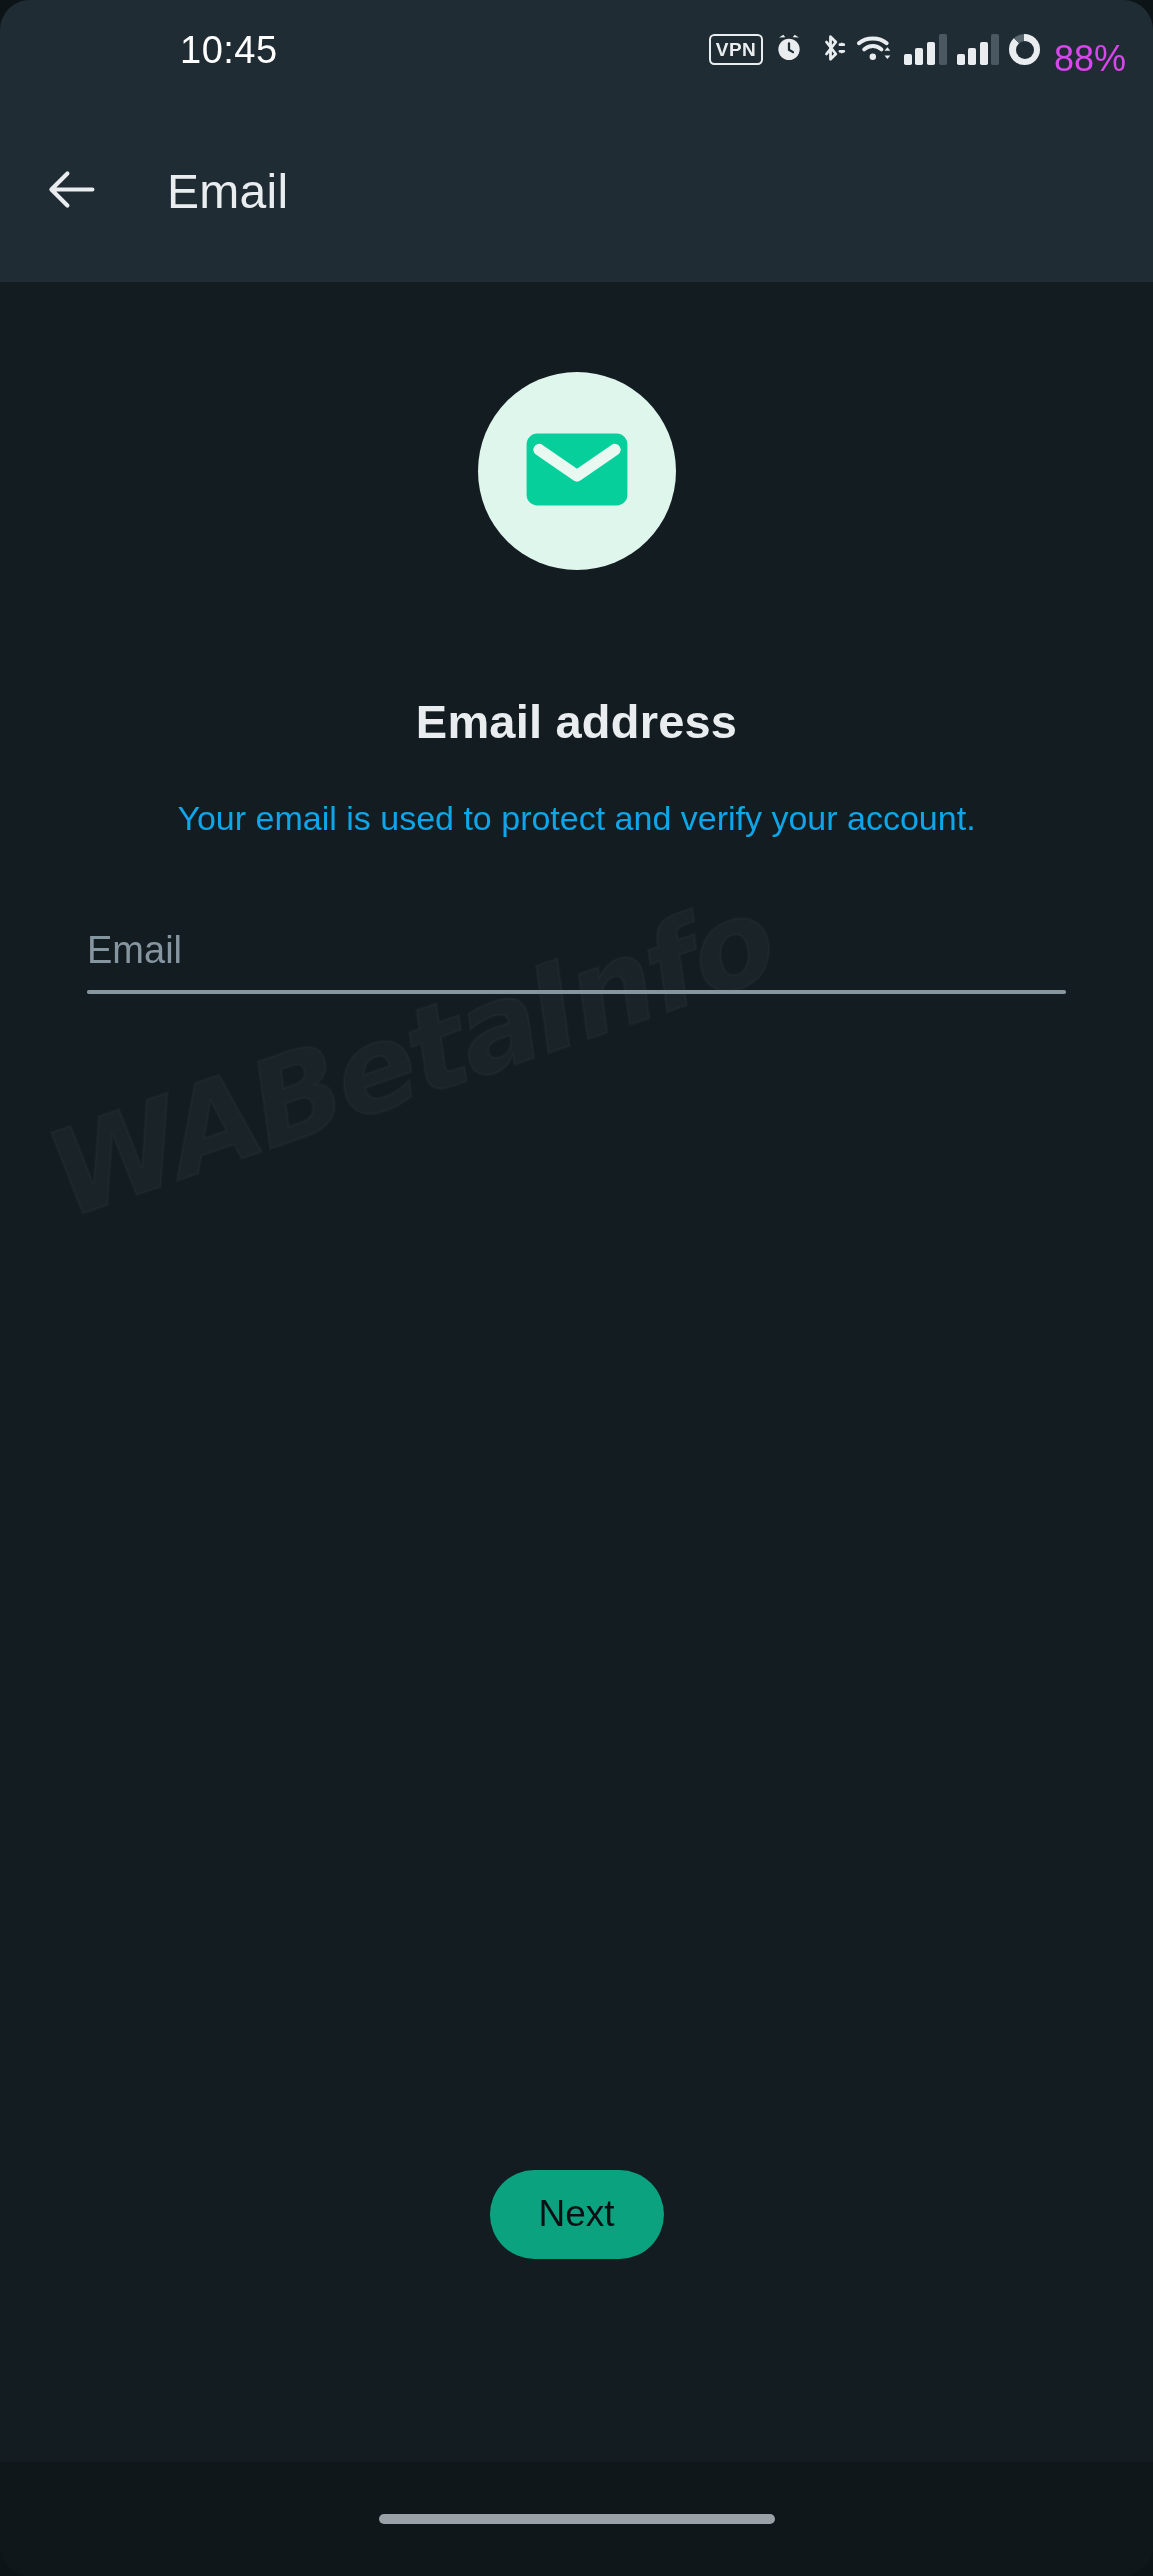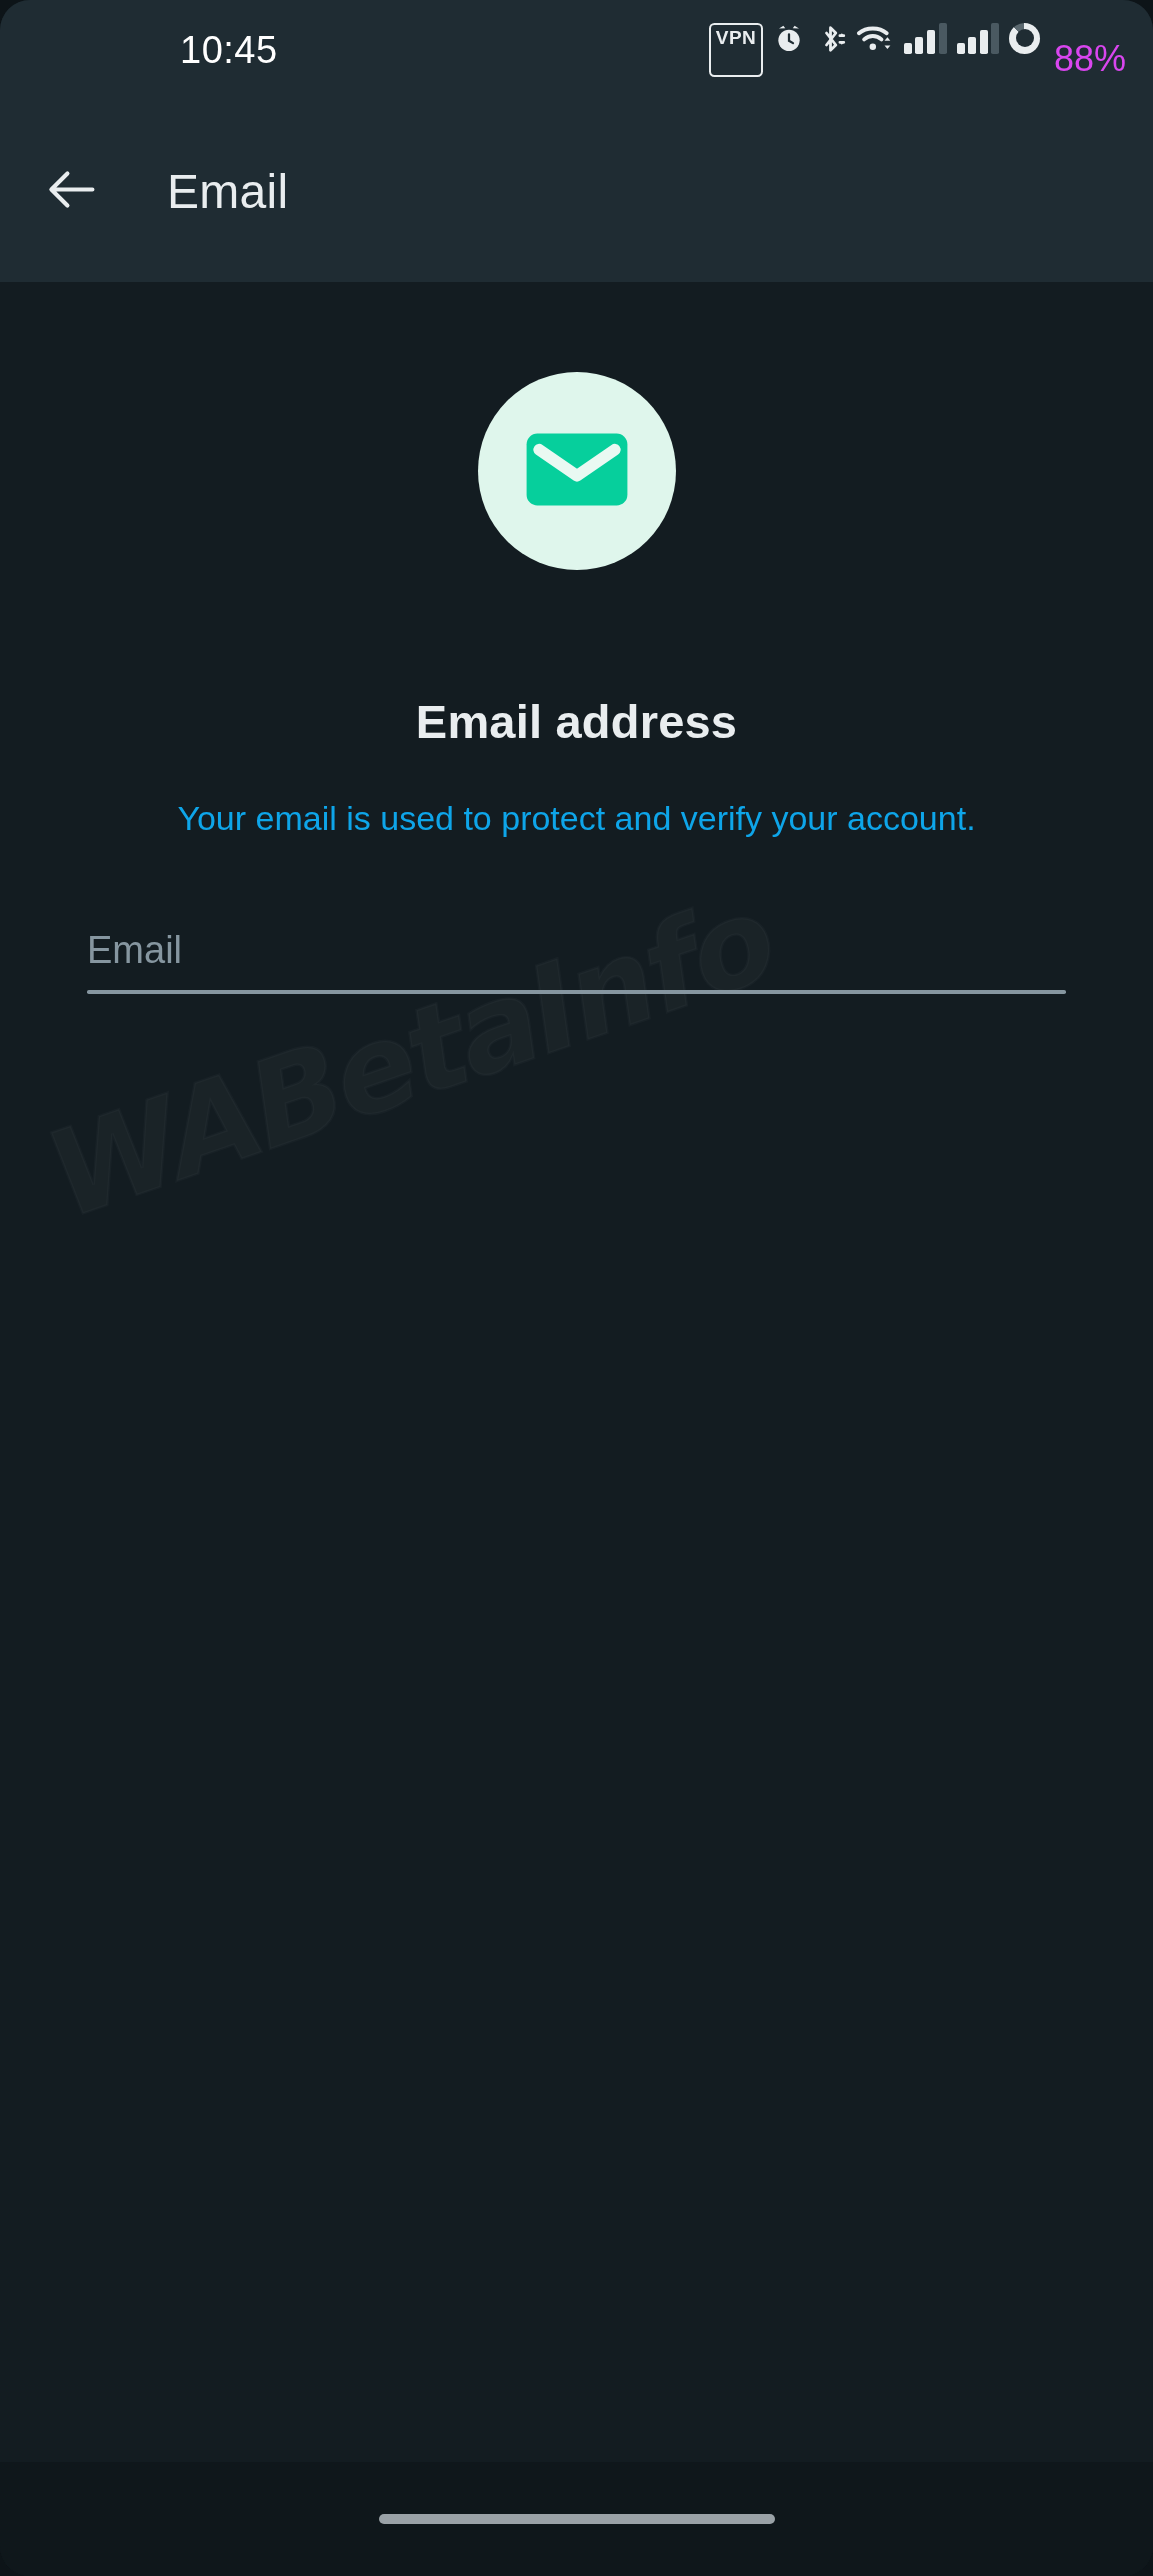--- a/index.html
+++ b/index.html
@@ -42,20 +42,21 @@
     font-weight: 500;
     letter-spacing: 0.5px;
     white-space: nowrap;
   }
   #status-icons {
     position: absolute;
     right: 27px;
     top: 50%;
     transform: translateY(-50%);
     display: flex;
+    align-items: center;
     gap: 10px;
   }
   .vpn-badge {
     border: 2.7px solid #e9edef;
     border-radius: 5.4px;
     color: #e9edef;
     font-size: 19px;
     font-weight: 700;
     line-height: 1;
     padding: 3.6px 4.5px 4.5px 4.5px;
@@ -343,20 +344,21 @@
 
     <div id="headline">Email address</div>
 
     <div id="subtext">Your email is used to protect and verify your account.</div>
 
     <div id="email-field-wrap">
       <input id="email-input" type="email" placeholder="Email" style="">
       <div id="email-underline"></div>
     </div>
 
+    <button id="next-button">Next</button>
   </div>
 
   <div id="nav-bar">
     <div id="nav-handle"></div>
   </div>
 
 </div>
 
 
 </body></html>

